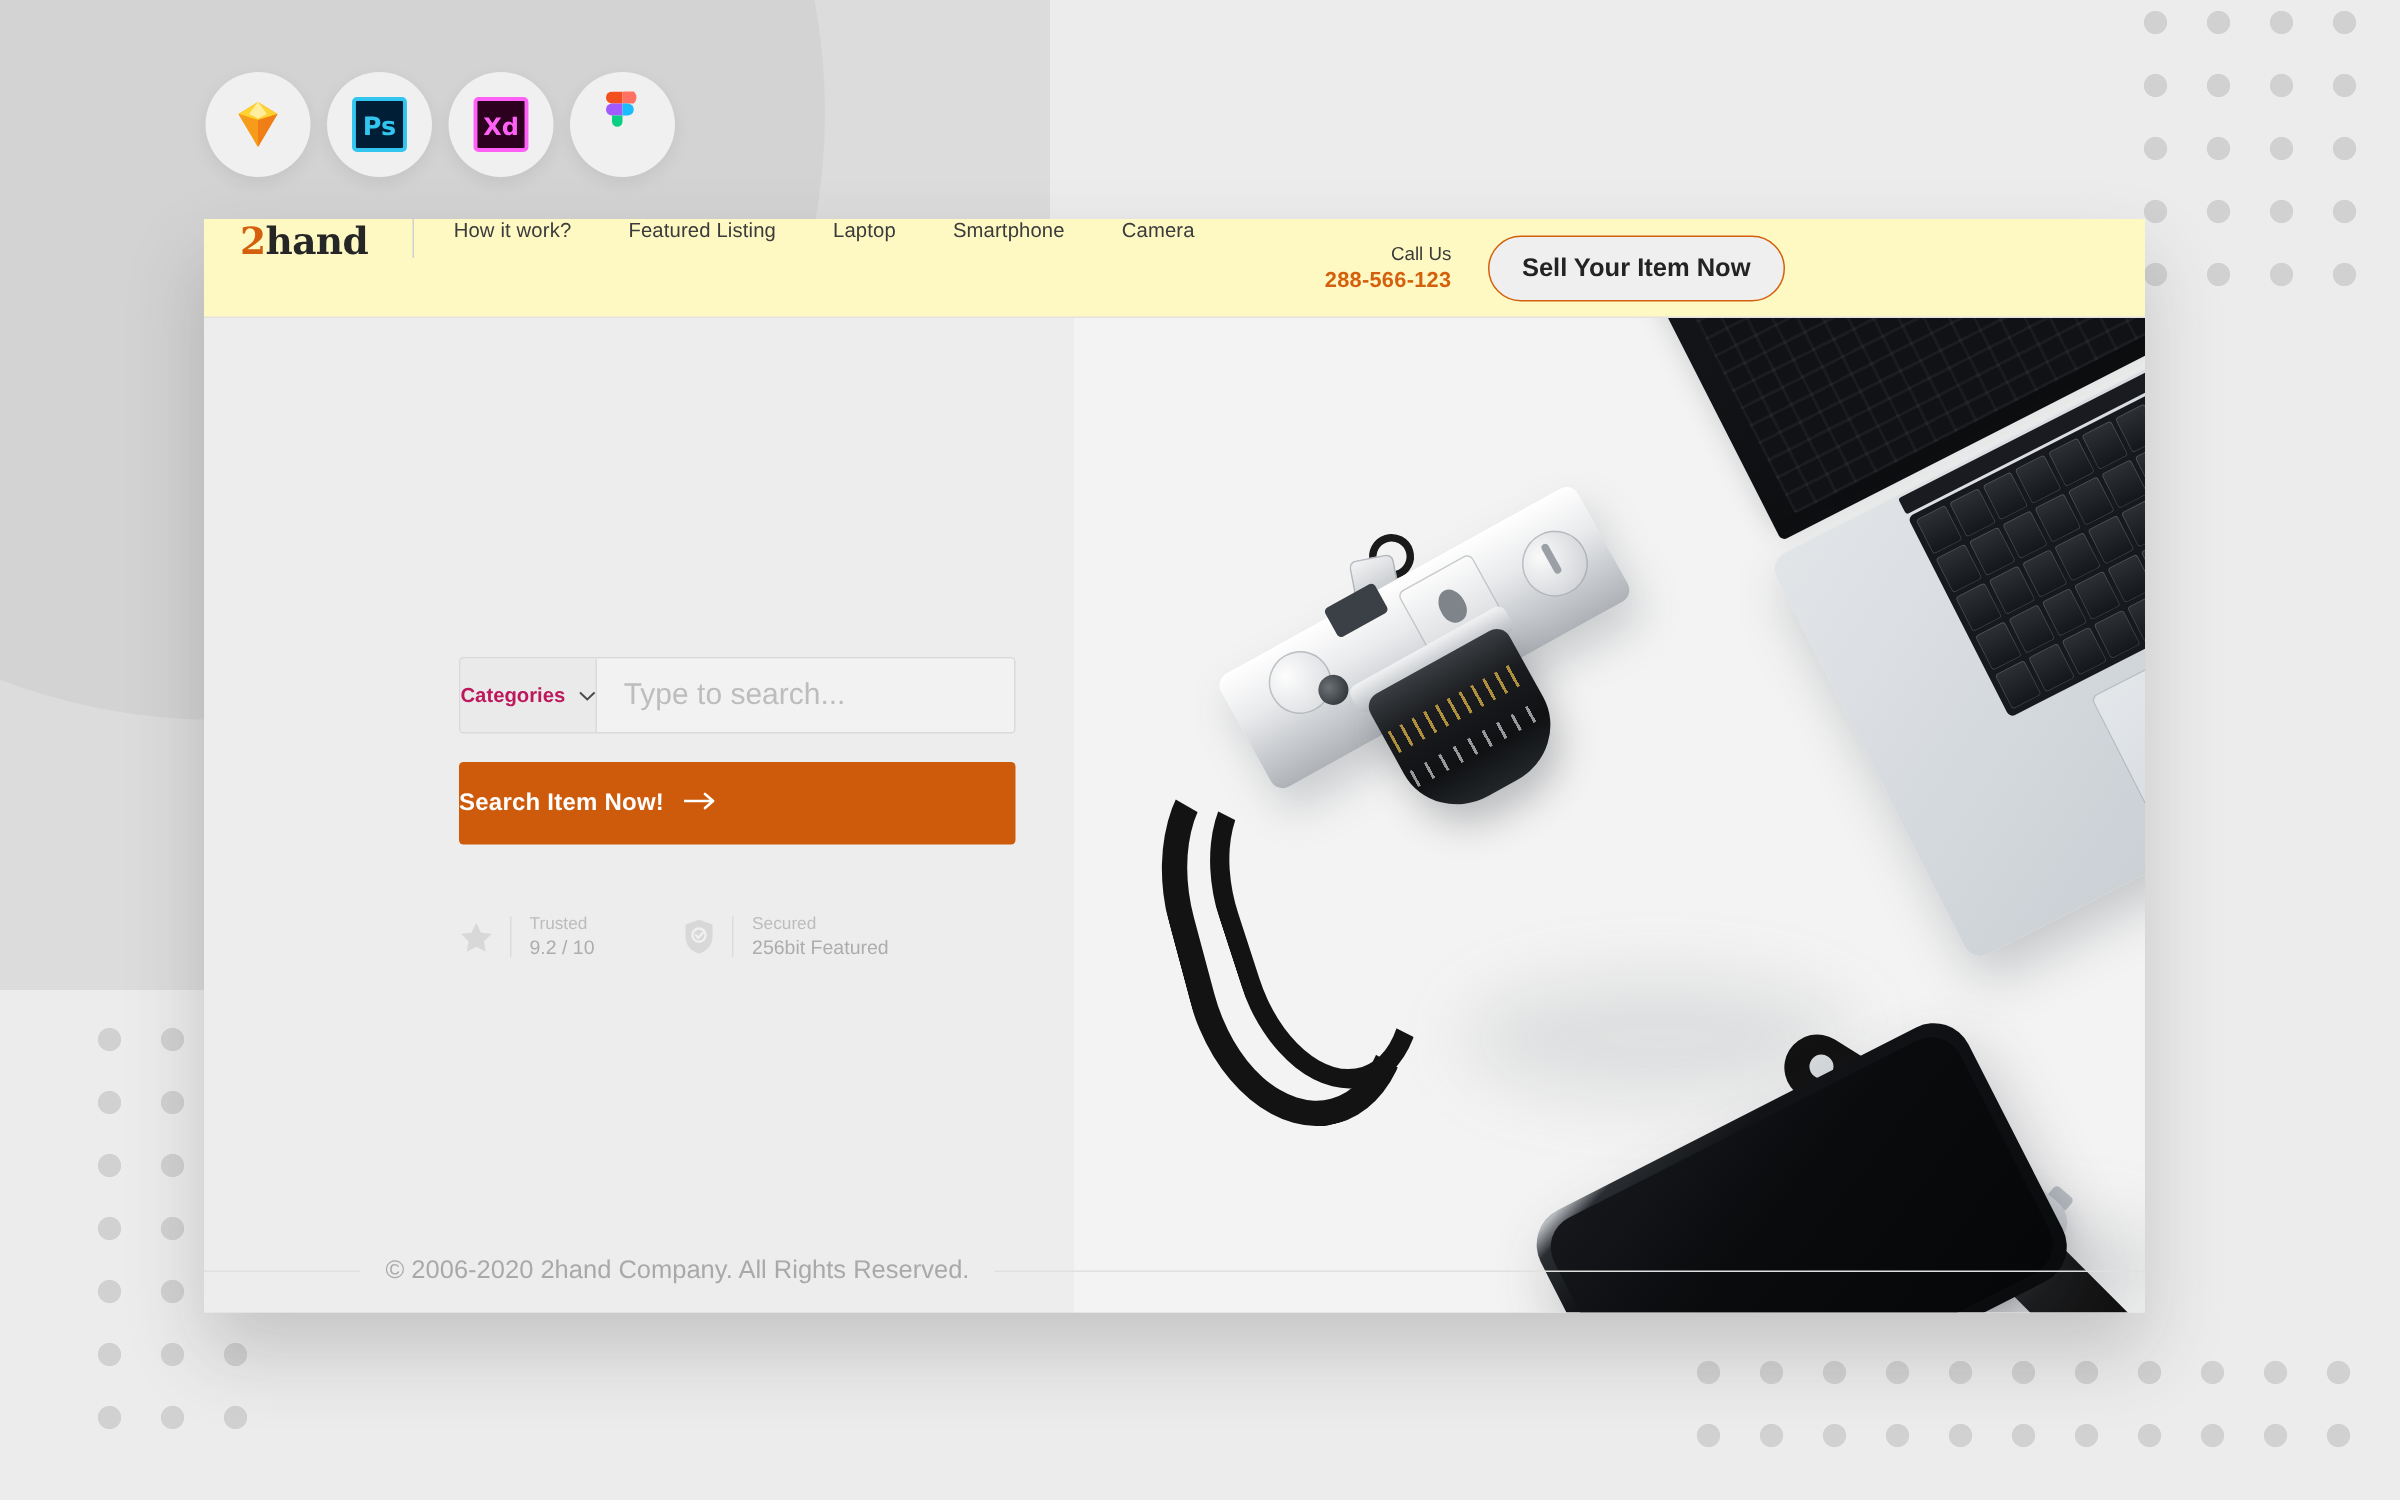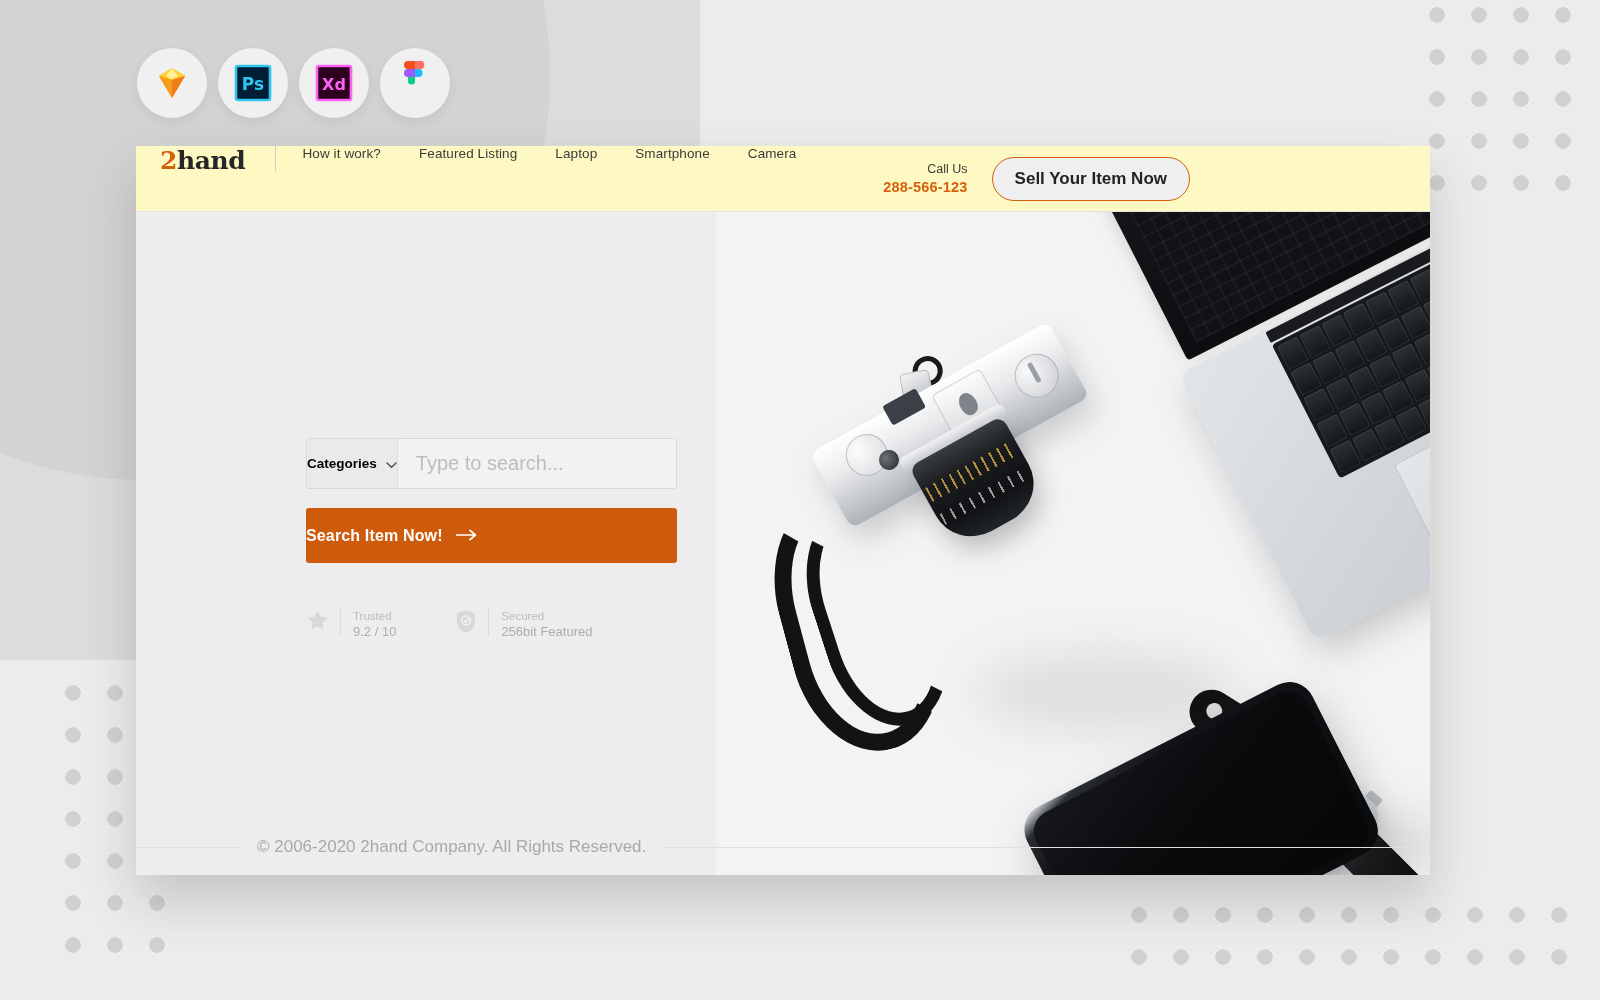--- a/index.html
+++ b/index.html
@@ -186,21 +186,21 @@
     border-right: 1px solid #dbdbdb;
     display: flex;
     align-items: center;
     justify-content: center;
     gap: 9px;
     cursor: pointer;
   }
   .cat-box .txt {
     font-size: 13.5px;
     font-weight: bold;
-    color: #000000;
+    color: #be185d;
   }
   .search-input {
     flex: 1;
     border: 0;
     outline: none;
     background: #f2f2f2;
     padding: 0 18px;
     font-family: "Liberation Sans", sans-serif;
     font-size: 20px;
     color: #333;
@@ -224,21 +224,21 @@
     gap: 13px;
     cursor: pointer;
   }
 
   
   .badges {
     margin-top: 46px;
     display: flex;
     gap: 58px;
   }
-  .badge { display: flex; align-items: flex-start; }
+  .badge { display: flex; align-items: center; }
   .badge .bicon { width: 23px; display: flex; justify-content: center; }
   .badge .bdiv {
     width: 1px; height: 27px;
     background: #dcdcdc;
     margin: 0 12px 0 11px;
   }
   .badge .btxt { line-height: 1.3; }
   .badge .bsmall { font-size: 11.5px; color: #bcbcbc; }
   .badge .bbig { font-size: 13px; color: #adadad; font-weight: normal; }
 

